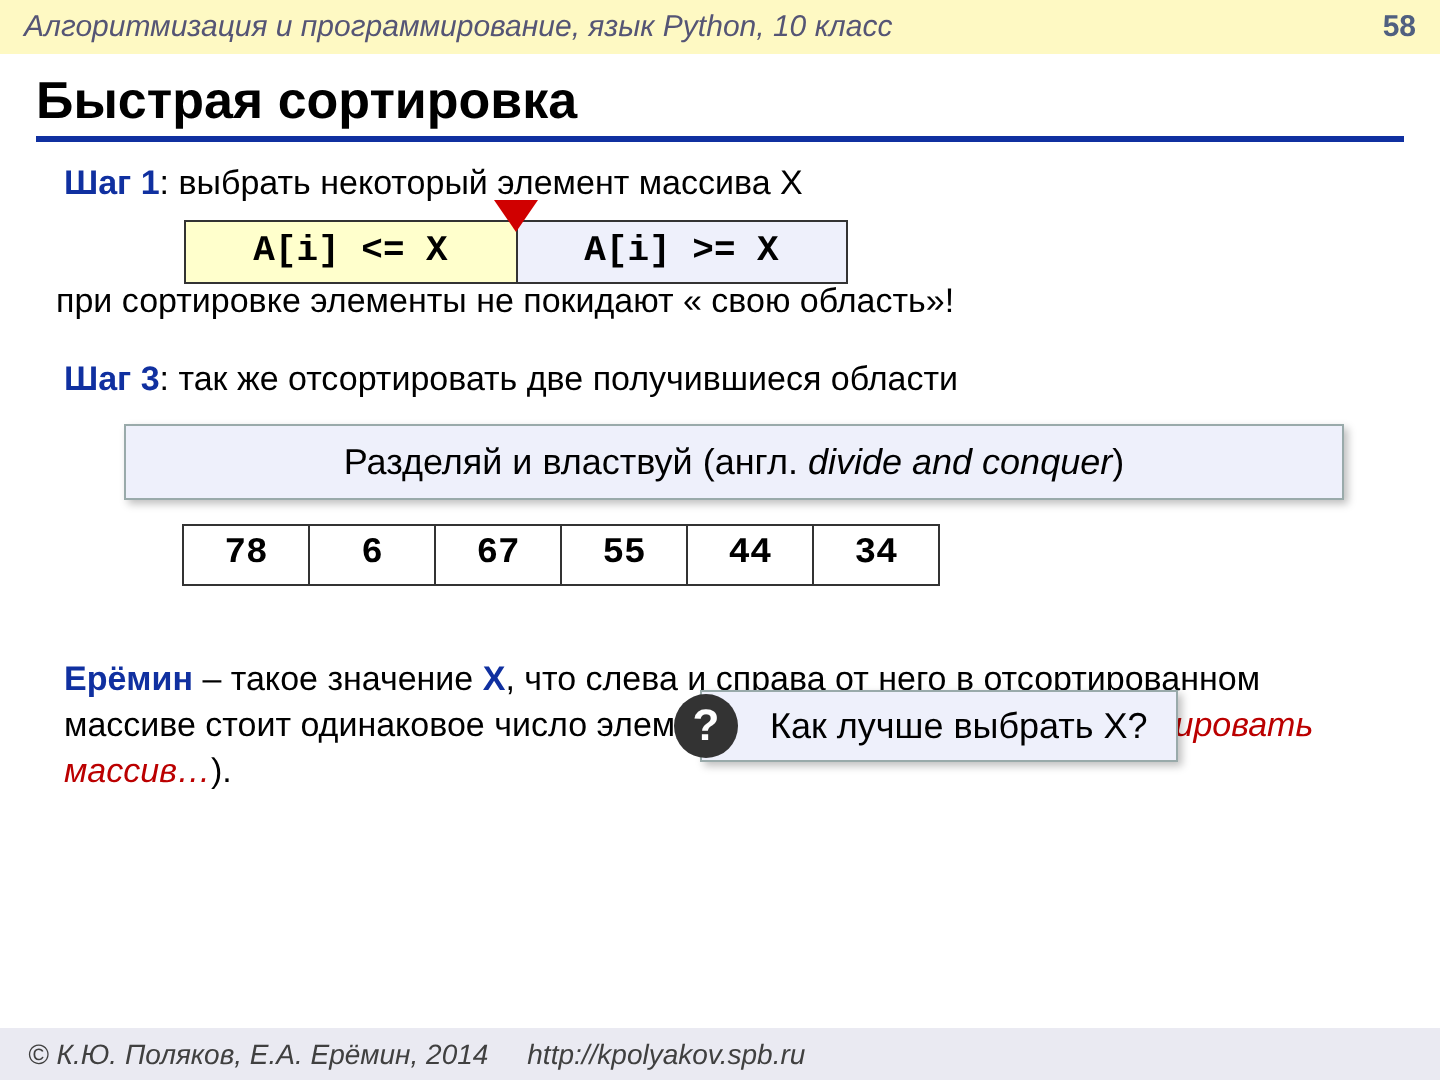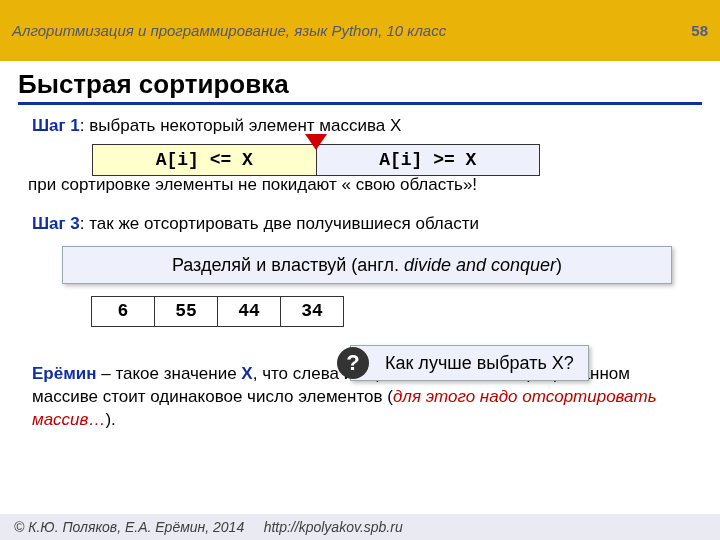--- a/index.html
+++ b/index.html
@@ -7,41 +7,41 @@
     font-family: Arial, sans-serif;
     background: #fff;
     width: 720px;
     height: 540px;
     position: relative;
     overflow: hidden;
     color: #000;
     font-size: 17px;
   }
   .header {
-    background: #eab308;
+    background: #fef9c3;
     color: #555575;
     font-style: italic;
-    padding: 22px 12px;
+    padding: 5px 12px;
     font-size: 15px;
     display: flex;
     justify-content: space-between;
     align-items: center;
   }
   .page-num { font-style: normal; font-weight: bold; color: #506080; }
   .title {
     font-size: 26px;
     font-weight: bold;
     margin: 8px 18px 0 18px;
     padding-bottom: 2px;
     border-bottom: 3px solid #1030a0;
   }
   .content { padding: 6px 28px 0 32px; line-height: 1.35; }
   .step-label { color: #1030a0; font-weight: bold; }
   .p { margin: 4px 0; }
-  .diagram-wrap { position: relative; margin: 6px 0 0 60px; width: 448px; }
+  .diagram-wrap { position: relative; margin: 6px 0 0 60px; width: 332px; }
   .marker {
     position: absolute;
     left: 50%; top: -10px;
     transform: translateX(-50%);
     width: 0; height: 0;
     border-left: 11px solid transparent;
     border-right: 11px solid transparent;
     border-top: 16px solid #d00000;
   }
   .split-box { display: flex; border: 1px solid #333; font-family: "Courier New", monospace; font-weight: bold; font-size: 18px; }
@@ -132,21 +132,23 @@
 
   <div class="p" style="margin-top:16px">
     <span class="step-label">Шаг 3</span><span>: так же отсортировать две получившиеся области</span>
   </div>
 
   <div class="callout">
     <span>Разделяй и властвуй (англ. </span><span class="italic">divide and conquer</span><span>)</span>
   </div>
 
   <div class="array-row">
+    <div class="cell">78</div>
     <div class="cell">6</div>
+    <div class="cell">67</div>
     <div class="cell">55</div>
     <div class="cell">44</div>
     <div class="cell">34</div>
   </div>
 
   <div class="question-box">
     <div class="qmark">?</div>
     <span>Как лучше выбрать X?</span>
   </div>
 

